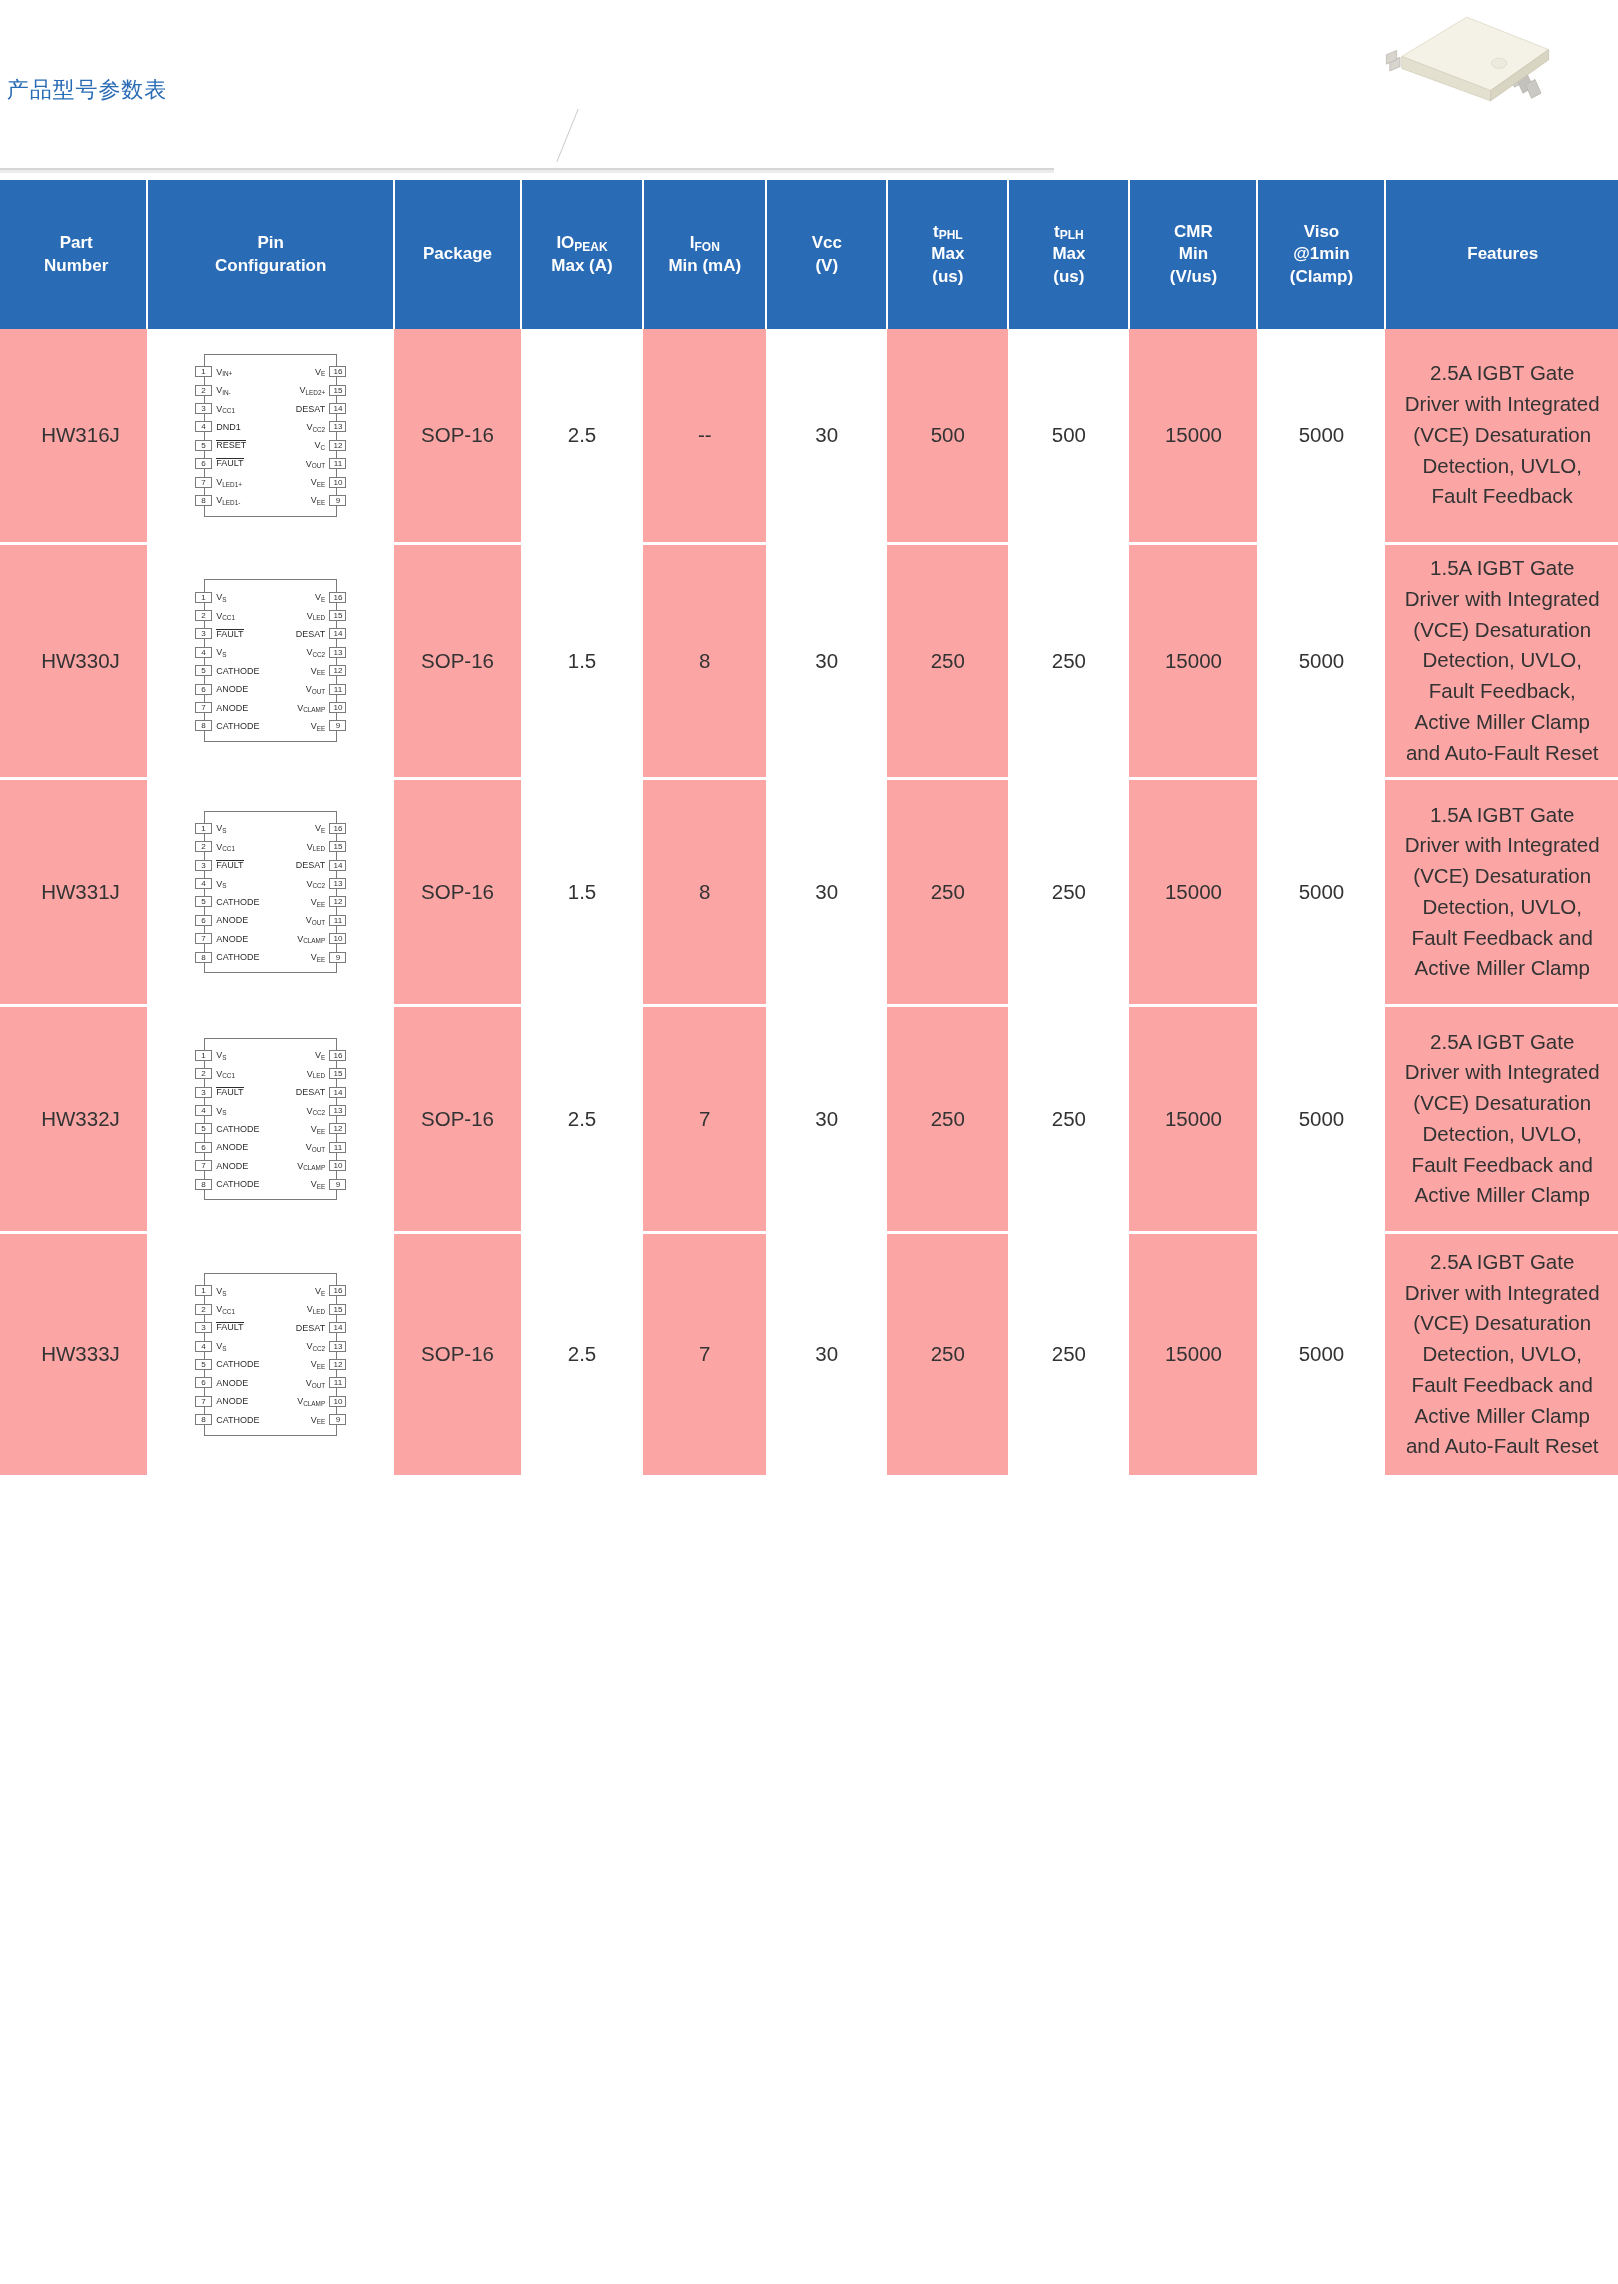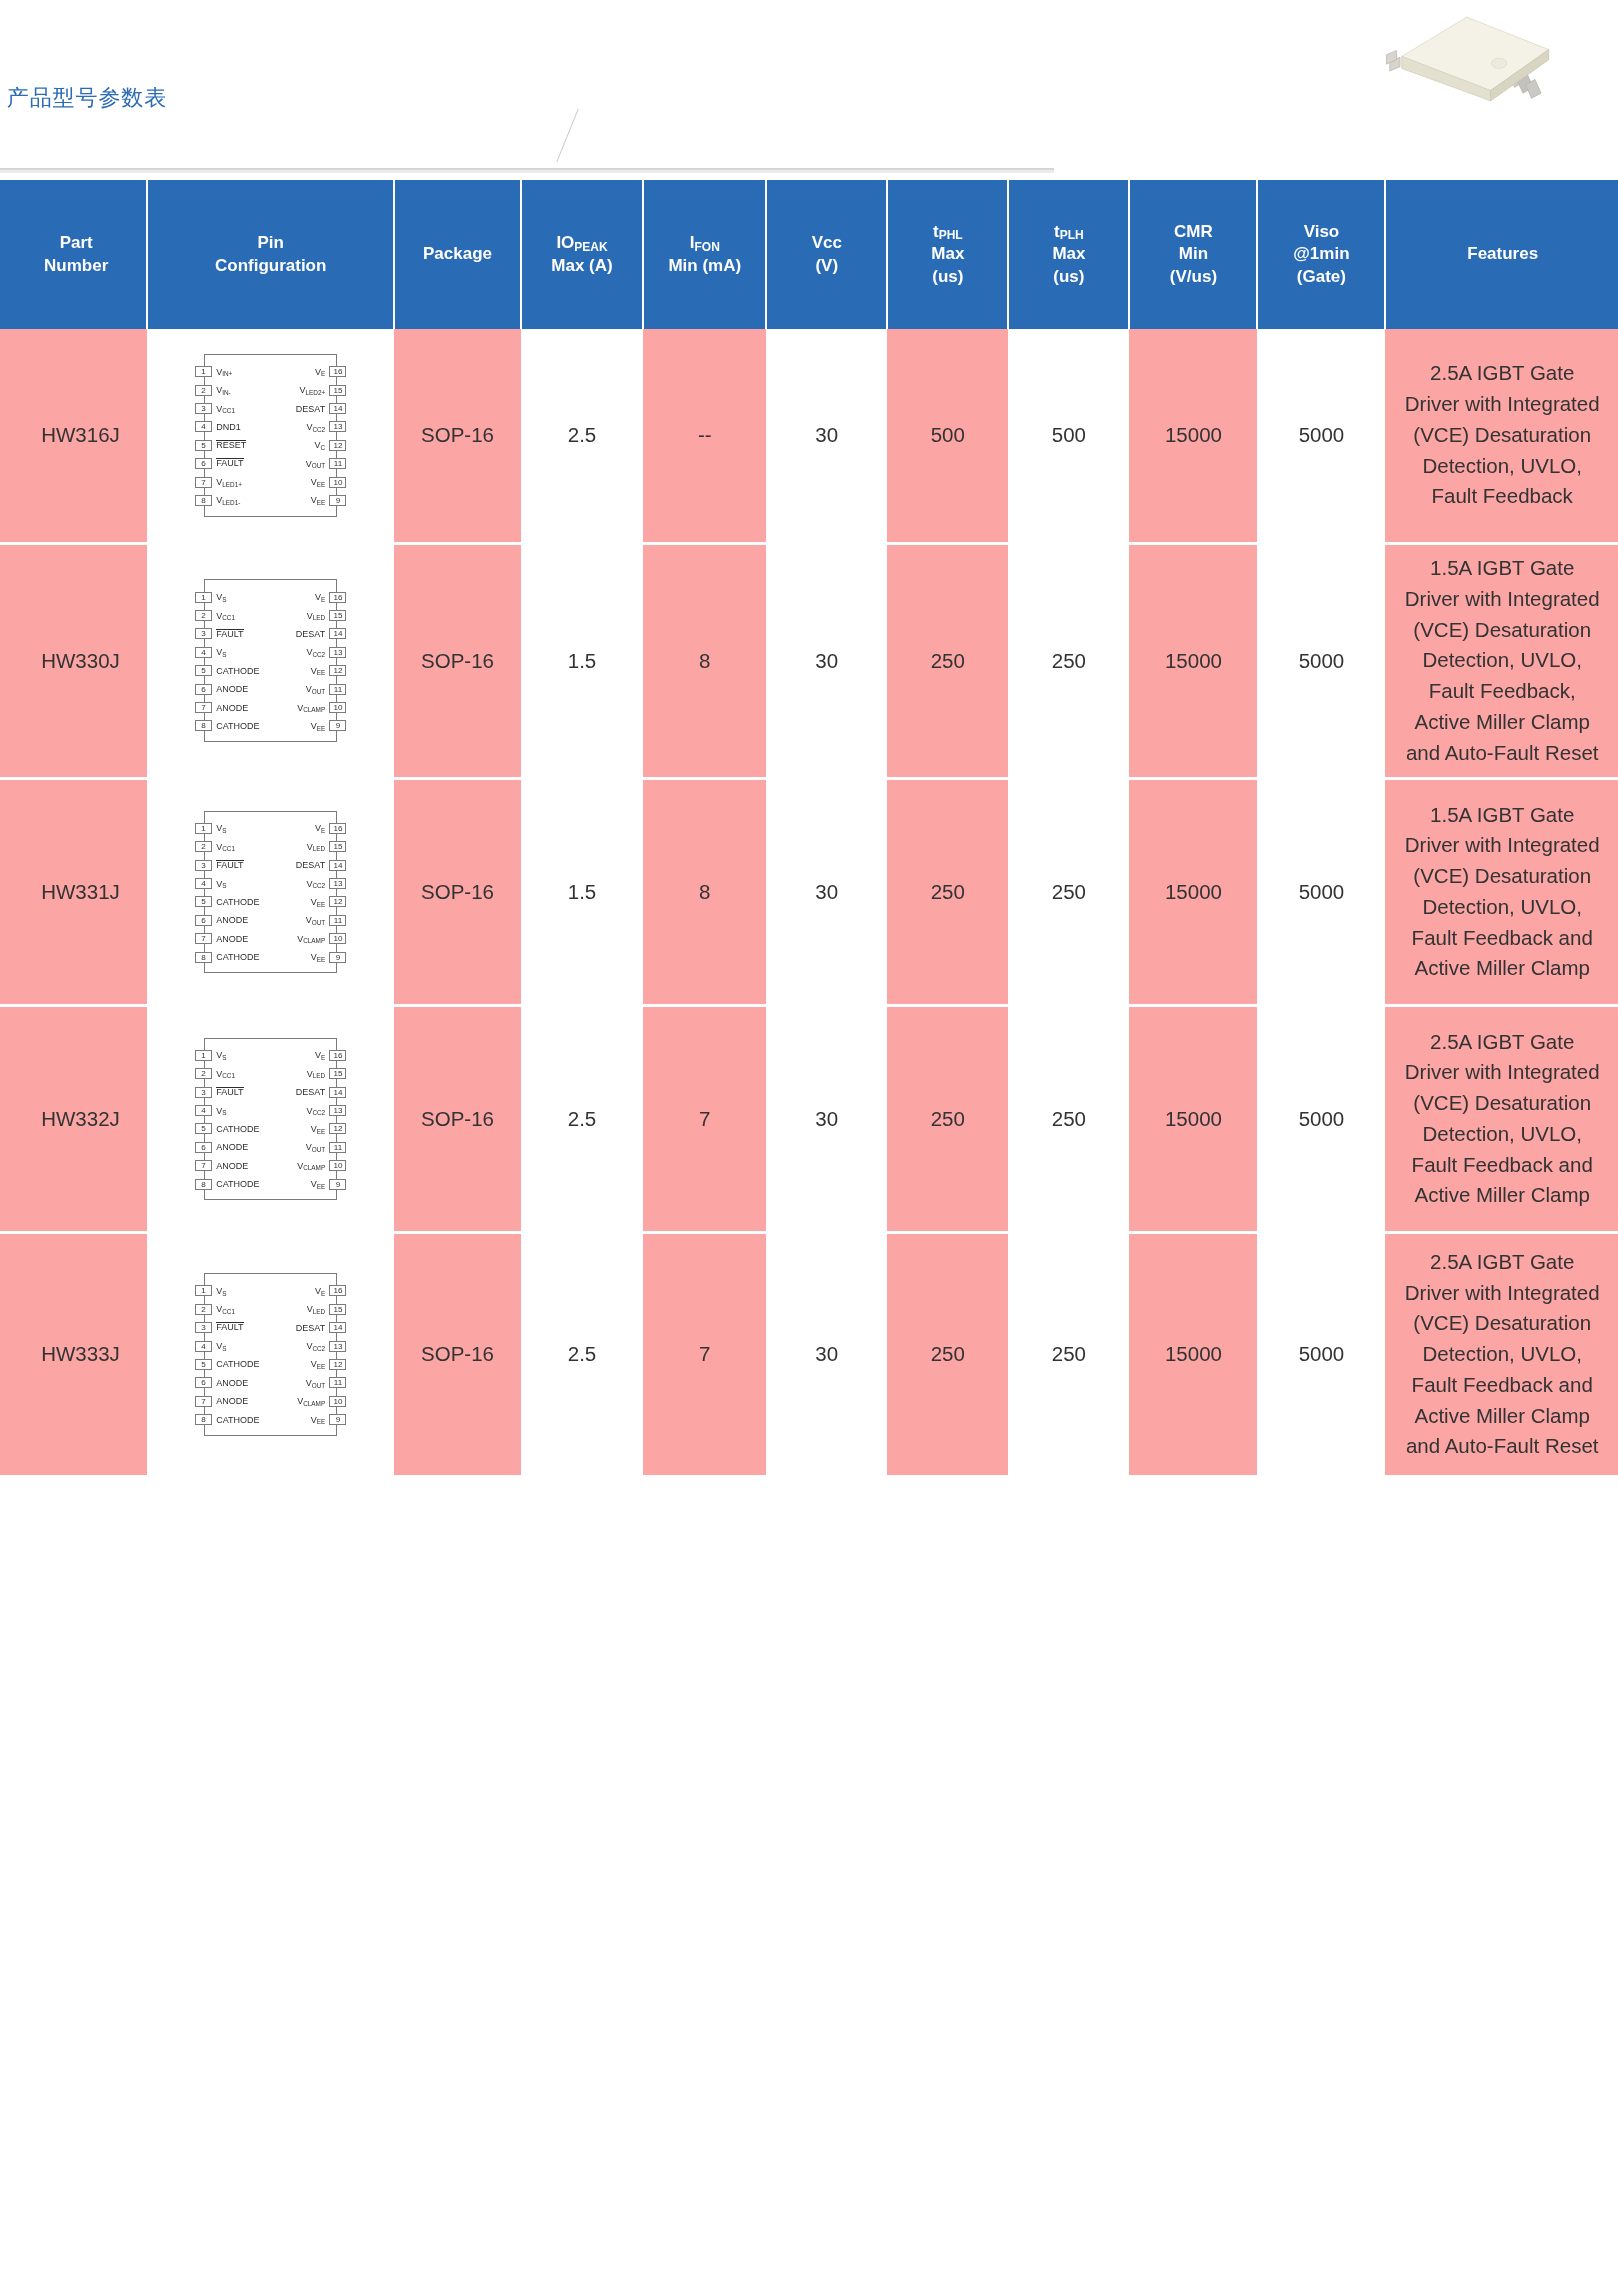--- a/index.html
+++ b/index.html
@@ -14,21 +14,21 @@
   
   .banner {
     position: relative;
     width: 1619px;
     height: 180px;
     background: #ffffff;
   }
   .banner-texts {
     position: absolute;
     left: 6.8px;
-    top: 86px;
+    top: 78px;
   }
   .banner-cn {
     font-size: 22px;
     color: #2a6bb5;
     letter-spacing: 0.9px;
     font-family: "DejaVu Sans", sans-serif;
     line-height: 1.1;
   }
   .banner-en {
     font-size: 32.5px;
@@ -249,21 +249,21 @@
         <span>(us)</span>
       </th>
       <th>
         <span>CMR</span><br>
         <span>Min</span><br>
         <span>(V/us)</span>
       </th>
       <th>
         <span>Viso</span><br>
         <span>@1min</span><br>
-        <span>(Gate)</span>
+        <span>(Clamp)</span>
       </th>
       <th>
         <span>Features</span>
       </th>
     </tr>
   </thead>
 
   <tbody id="table-body">
       <tr style="height: 214px;">
         <td class="grey partnum">HW316J</td>

